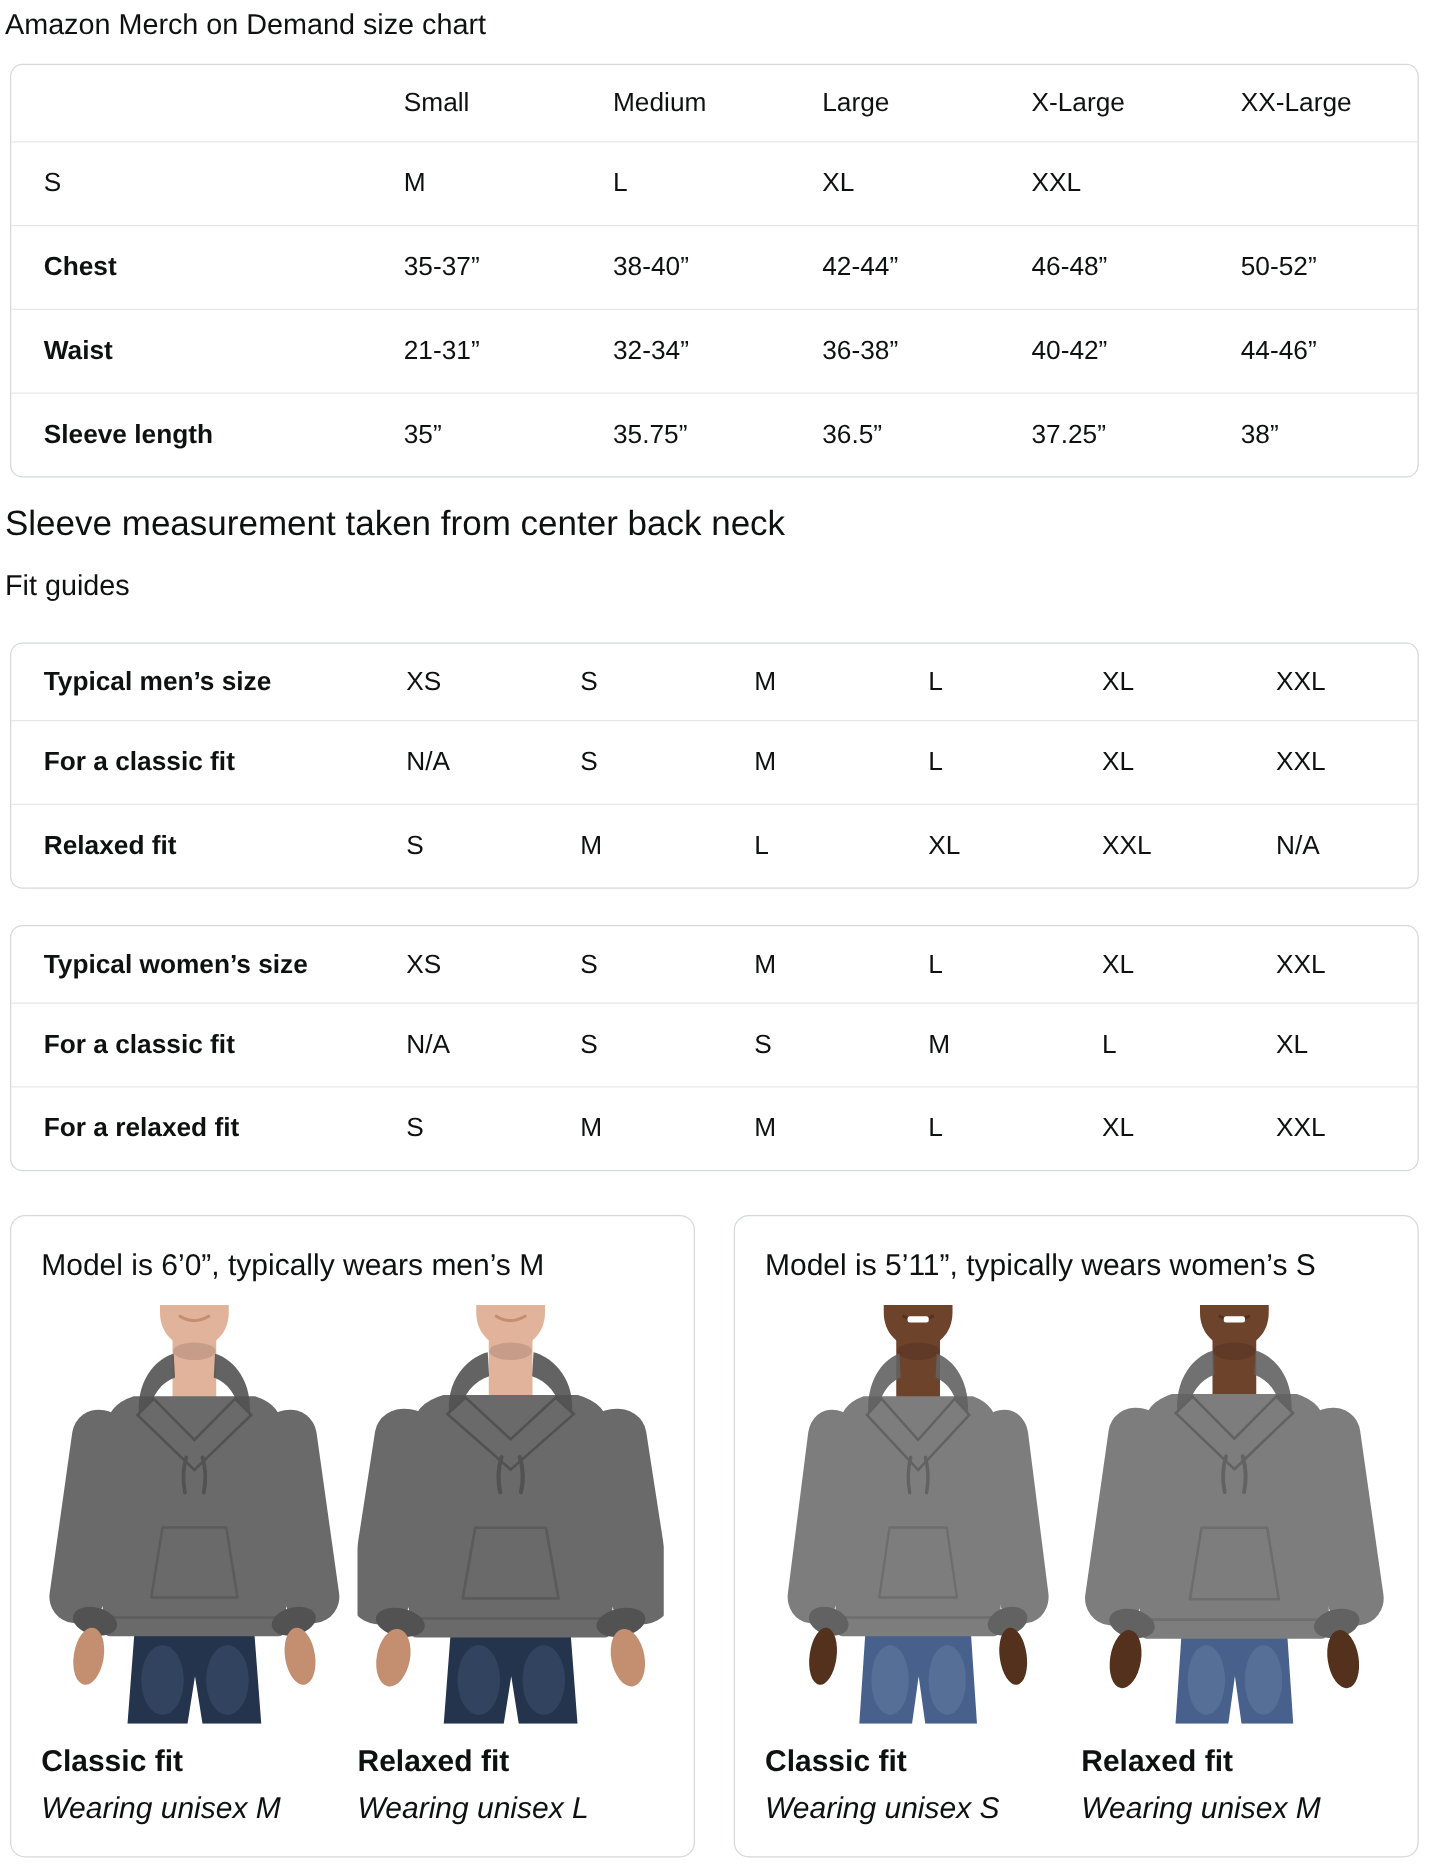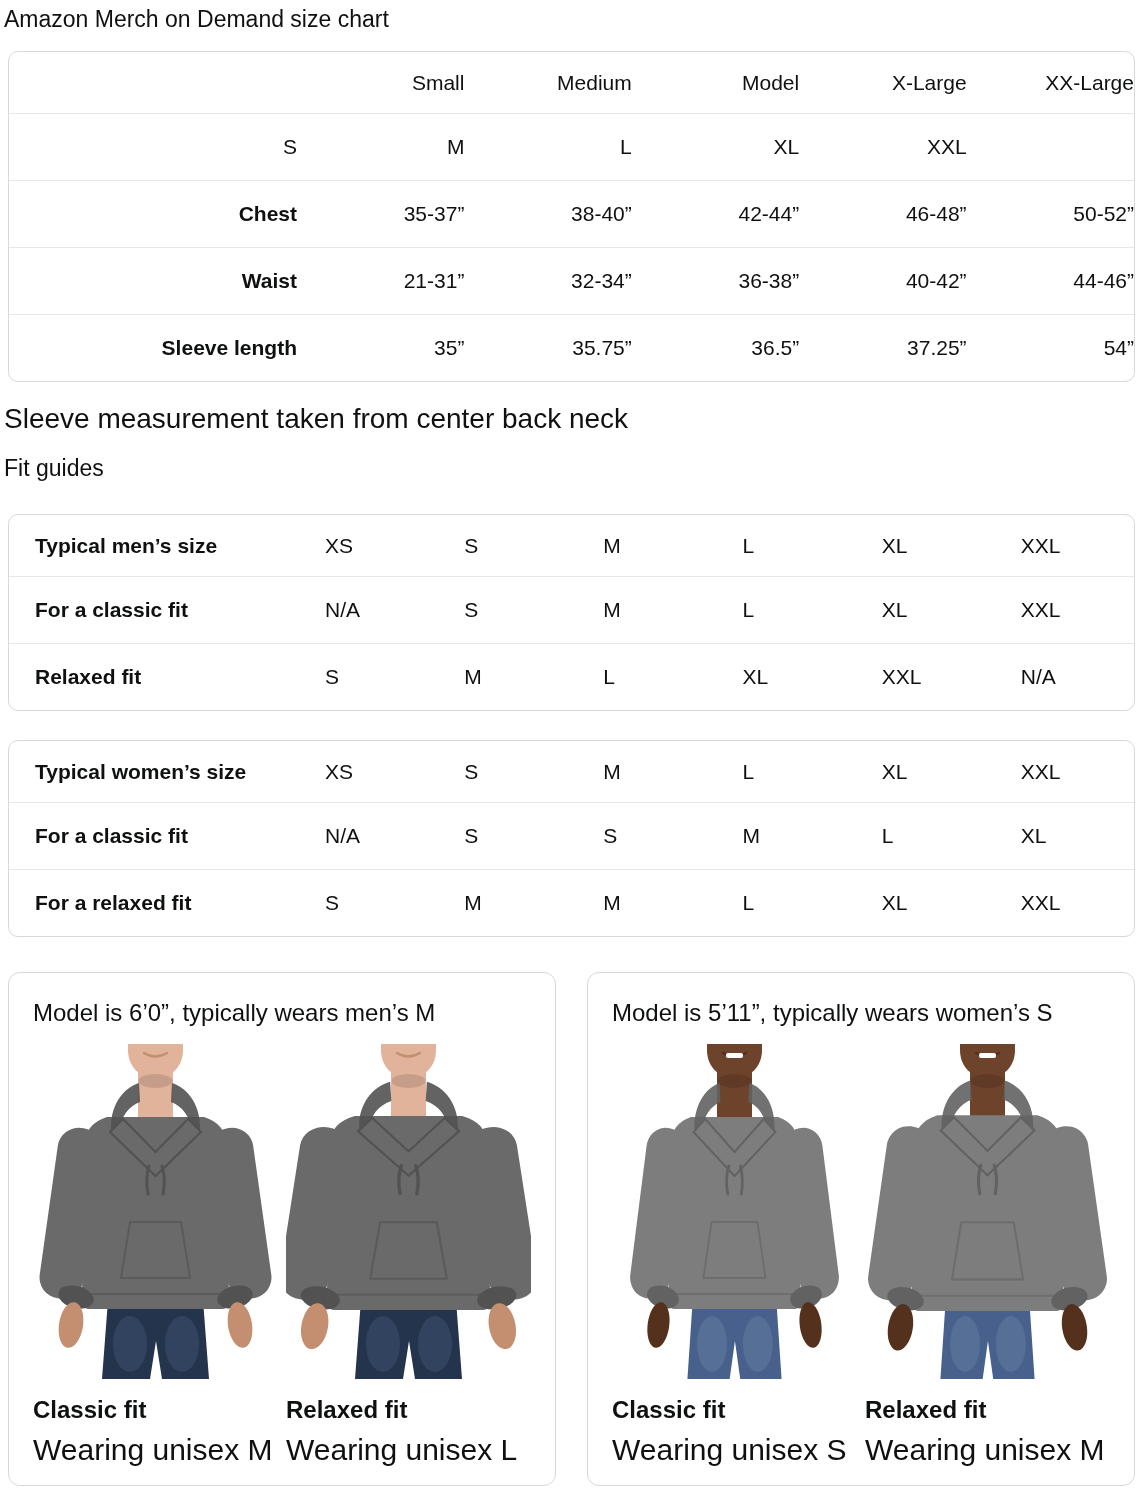--- a/index.html
+++ b/index.html
@@ -14,21 +14,21 @@
   .page-title { font-size: 23px; font-weight: 400; margin: 5px 0 0 4px; line-height: 28px; }
 
   .tbl {
     margin-left: 8px; width: 1127px;
     border: 1px solid var(--table_border, #d5d9d9);
     border-radius: 10px; font-size: 21px; background:#fff;
     overflow: hidden;
   }
   .size-tbl { margin-top: 18px; }
   .t-row { display: grid; align-items: center; height: 67px; border-top: 1px solid var(--row_divider, #e7e7e7); }
-  .size-tbl .t-row { grid-template-columns: 288px repeat(5, 1fr); text-align: right; }
+  .size-tbl .t-row { grid-template-columns: 288px repeat(5, 1fr); }
   .fit-tbl .t-row { grid-template-columns: 290px repeat(6, 1fr); }
   .t-row.head { border-top: none; height: 61px; }
   .t-cell { padding-left: 26px; white-space: nowrap; }
   .t-label { font-weight: 700; }
 
   .note { font-size: 28px; margin: 21px 0 0 4px; }
   .section-heading { font-size: 23px; font-weight: 400; margin: 20px 0 0 4px; }
   .fit-tbl-a { margin-top: 32px; }
   .fit-tbl-b { margin-top: 29px; }
 
@@ -36,21 +36,21 @@
   .panel {
     width: 548px; height: 514px;
     border: 1px solid var(--table_border, #d5d9d9);
     border-radius: 12px; padding: 25px 24px 0 24px; background:#fff;
   }
   .panel-title { font-size: 24px; line-height: 29px; }
   .fit-cols { display: flex; gap: 8px; justify-content: center; margin-top: 17px; }
   .fit-col { width: 245px; text-align: left; }
   .photo { width: 245px; height: 335px; display: block; }
   .fit-name { font-size: 24px; font-weight: 700; margin-top: 17px; }
-  .fit-wearing { font-size: 30px; margin-top: 9px; }
+  .fit-wearing { font-size: 24px; margin-top: 9px; font-style: italic; }
 
   
   .model-svg { width: 245px; height: 335px; }
   .model-svg.man   { --hoodie: var(--hoodie_men,#6a6a6a);  --hd:#525252; --skin: var(--skin_men,#e2b39b);  --skind:#c38f70; --j: var(--jeans_men,#24344c);  --jh:#4a6084; }
   .model-svg.woman { --hoodie: var(--hoodie_women,#7d7d7d);--hd:#626262; --skin: var(--skin_women,#6e432c);--skind:#53311d; --j: var(--jeans_women,#47618c);--jh:#7189ad; }
   .jeans { fill: var(--j); }
   .jeans-hl { fill: var(--jh); opacity:.35; }
   .belt { fill:#000; opacity:.18; }
   .face, .neck { fill: var(--skin); }
   .mouth { stroke: var(--skind); stroke-width:2.5; fill:none; stroke-linecap:round; }
@@ -75,21 +75,21 @@
 </head>
 <body>
 
 <div class="page-title">Amazon Merch on Demand size chart</div>
 
 <div class="tbl size-tbl">
   <div class="t-row head">
     <div class="t-cell"></div>
     <div class="t-cell">Small</div>
     <div class="t-cell">Medium</div>
-    <div class="t-cell">Model</div>
+    <div class="t-cell">Large</div>
     <div class="t-cell">X-Large</div>
     <div class="t-cell">XX-Large</div>
   </div>
   <div class="t-row">
     <div class="t-cell">S</div>
     <div class="t-cell">M</div>
     <div class="t-cell">L</div>
     <div class="t-cell">XL</div>
     <div class="t-cell">XXL</div>
   </div>
@@ -108,21 +108,21 @@
     <div class="t-cell">36-38”</div>
     <div class="t-cell">40-42”</div>
     <div class="t-cell">44-46”</div>
   </div>
   <div class="t-row">
     <div class="t-cell t-label">Sleeve length</div>
     <div class="t-cell">35”</div>
     <div class="t-cell">35.75”</div>
     <div class="t-cell">36.5”</div>
     <div class="t-cell">37.25”</div>
-    <div class="t-cell">54”</div>
+    <div class="t-cell">38”</div>
   </div>
 </div>
 
 <p class="note">Sleeve measurement taken from center back neck</p>
 
 <h2 class="section-heading">Fit guides</h2>
 
 <div class="tbl fit-tbl fit-tbl-a">
   <div class="t-row head">
     <div class="t-cell t-label">Typical men’s size</div>

